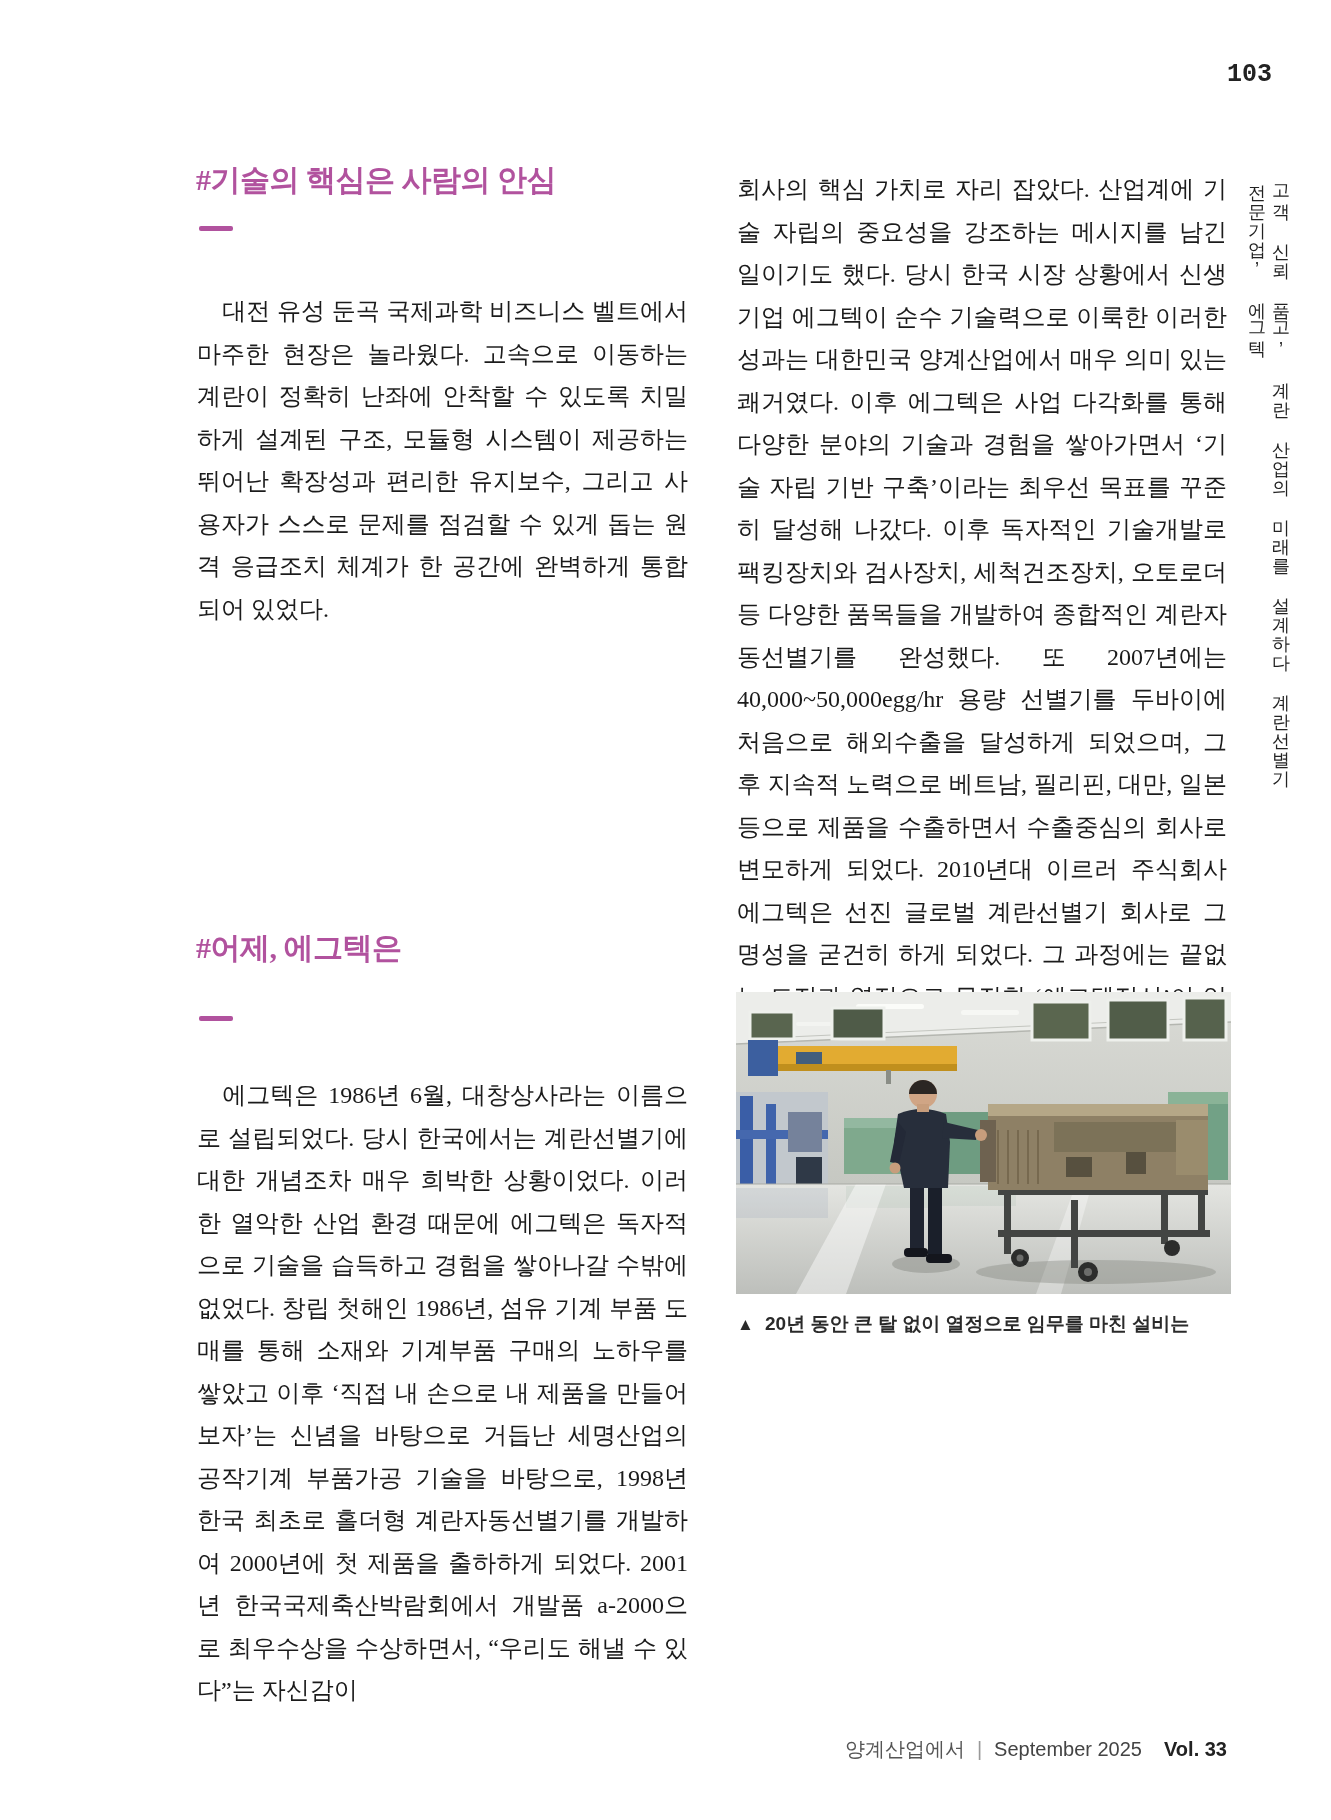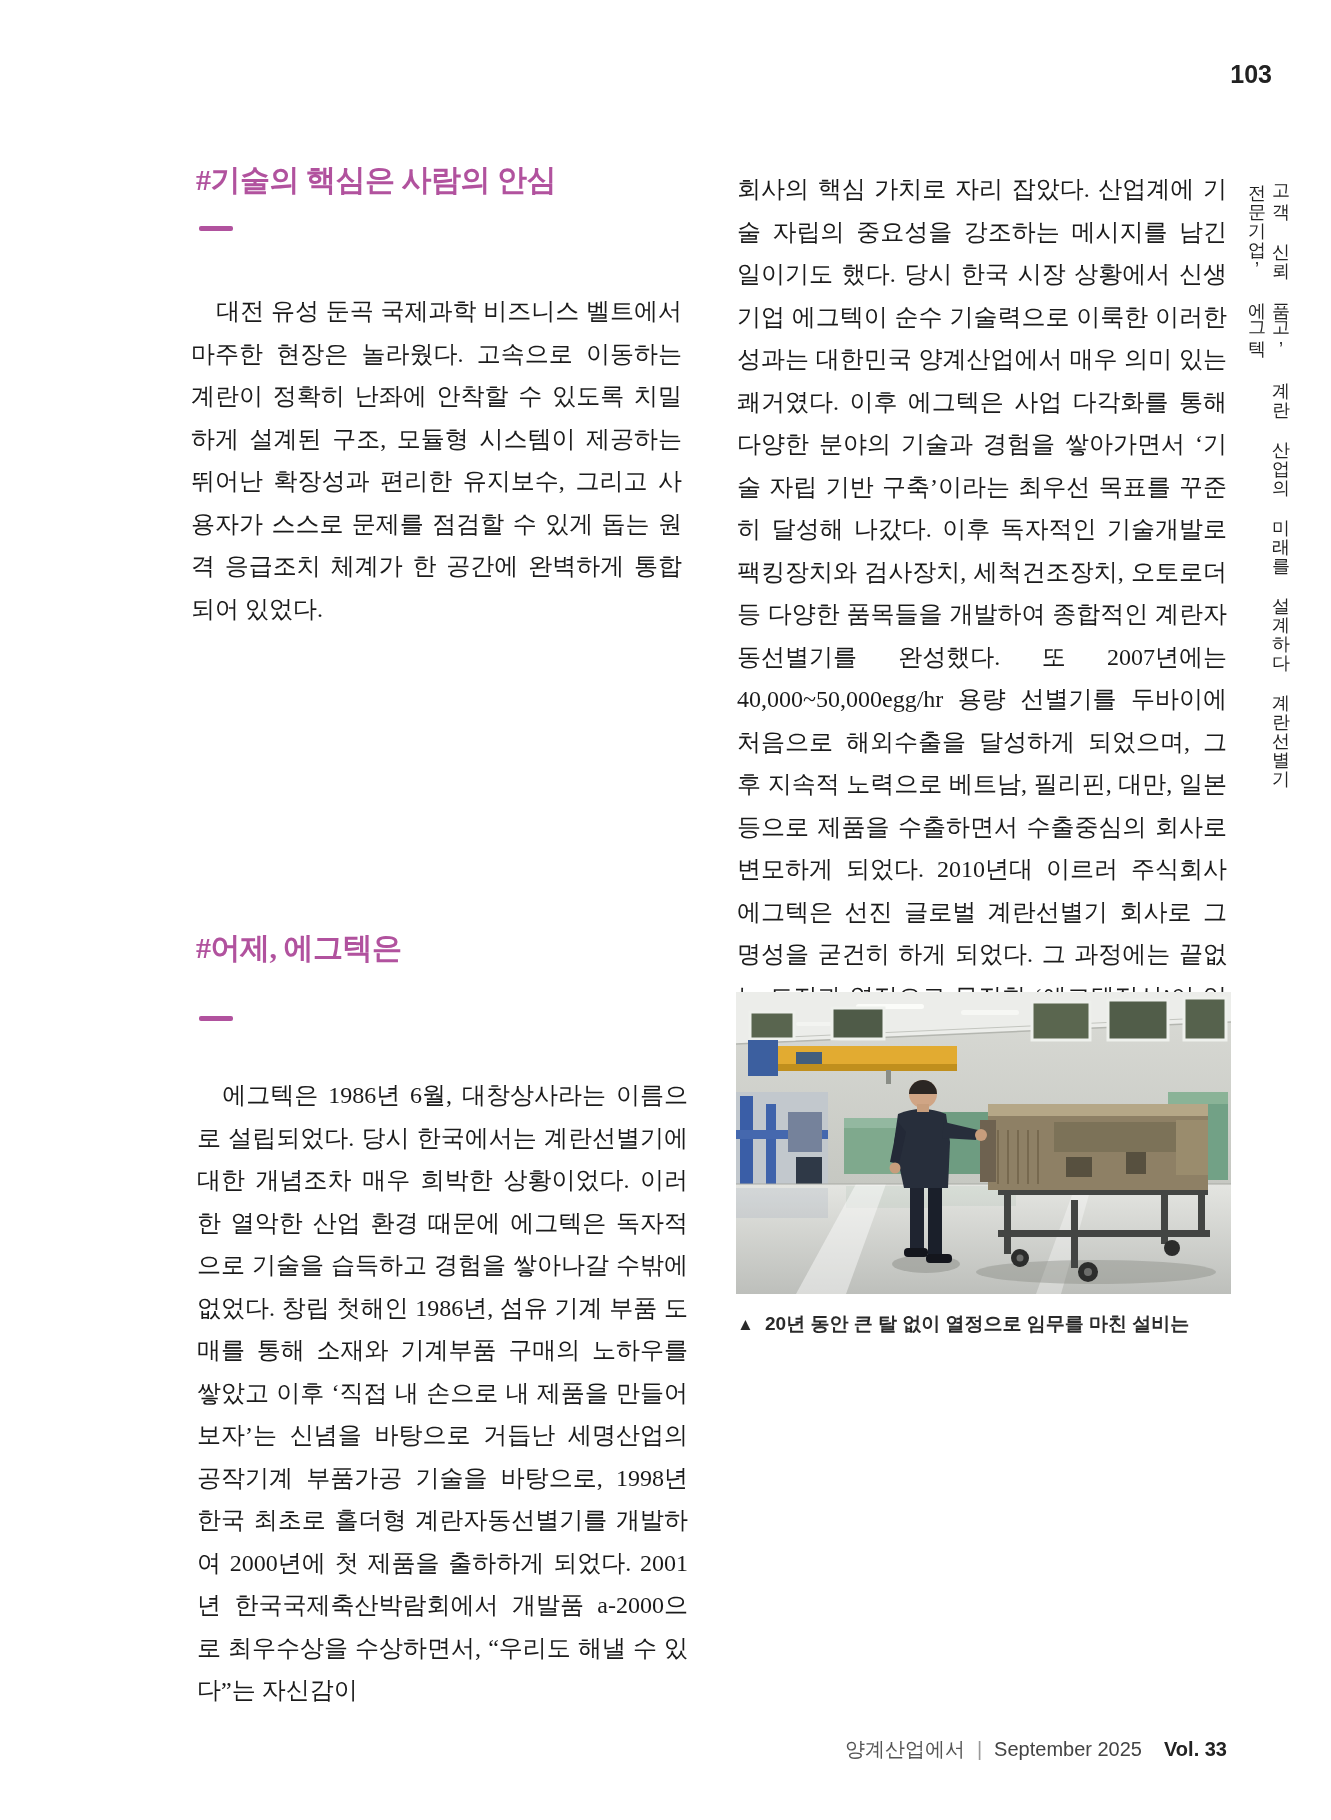--- a/index.html
+++ b/index.html
@@ -6,21 +6,21 @@
   .page{
     position:relative;
     width:1331px;height:1820px;
     background:#ffffff;
     overflow:hidden;
     font-family:"Liberation Serif","DejaVu Serif",serif;
     color:#1b1b1b;
   }
   .page-number{
     position:absolute;top:60px;right:59px;
-    font-family:Liberation Sans, sans-serif;
+    font-family:Liberation Mono, monospace;
     font-size:25px;font-weight:600;color:#222;
   }
   .section-heading{
     position:absolute;left:196px;
     font-family:Liberation Serif, serif;
     font-size:30px;font-weight:800;letter-spacing:-0.5px;
     color:#b1529e;
   }
   .h1{top:160px;}
   .h2{top:928px;}
@@ -30,21 +30,21 @@
   }
   .r1{top:226px;}
   .r2{top:1016px;}
   .body-block{
     position:absolute;width:491px;
     font-size:24px;line-height:42.5px;
     text-align:justify;
   }
   .body-block p{margin:0;text-indent:1.05em;}
   .body-block p.no-indent{text-indent:0;}
-  .lb1{left:191px;top:290px;}
+  .lb1{left:197px;top:290px;}
   .lb2{left:197px;top:1074px;}
   .rb1{left:737px;top:168px;width:490px;}
   .photo-frame{
     position:absolute;left:736px;top:992px;width:495px;height:302px;
     overflow:hidden;background:#c9cbc5;
   }
   .photo-frame svg{display:block;}
   .photo-caption{
     position:absolute;left:737px;top:1310px;width:482px;
     font-family:"Liberation Sans","DejaVu Sans",sans-serif;

